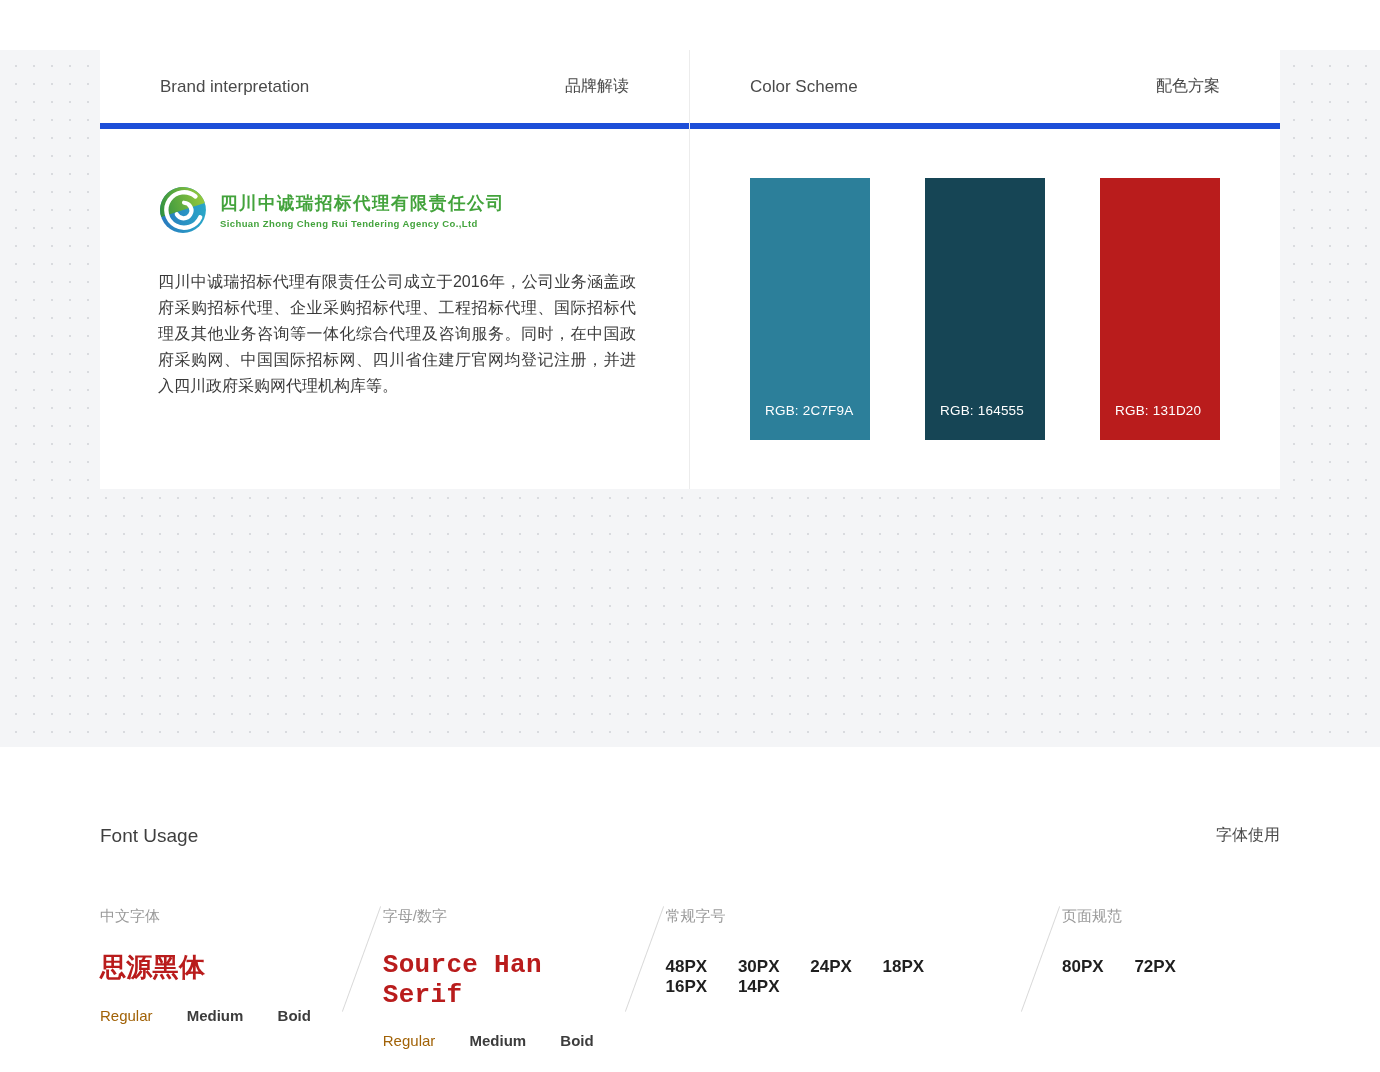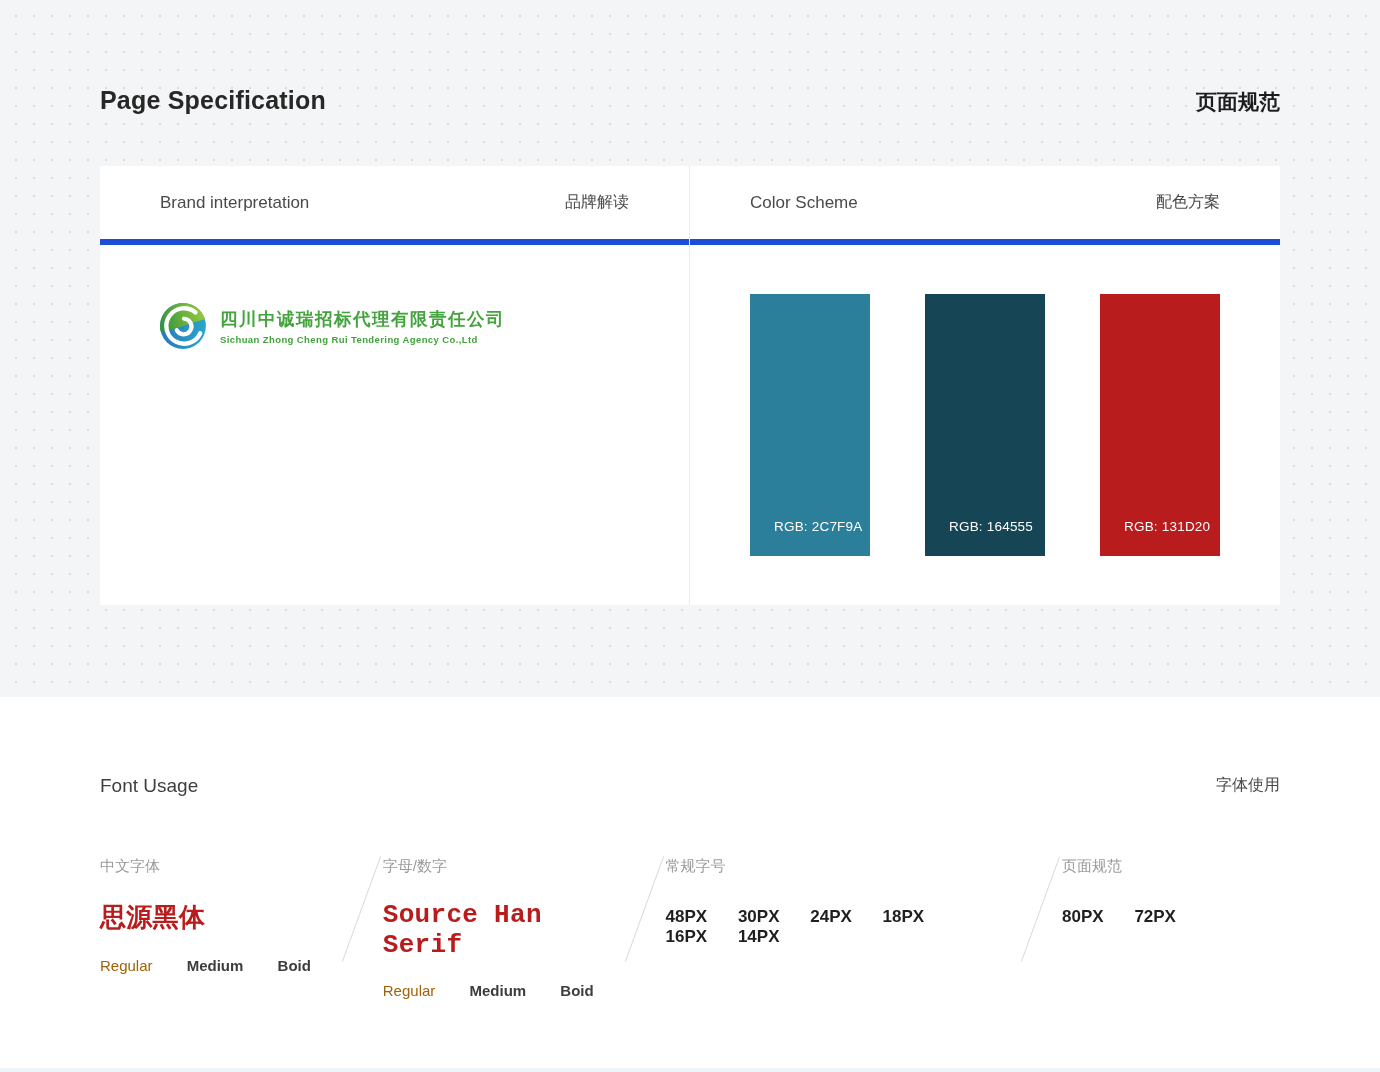--- a/index.html
+++ b/index.html
@@ -51,21 +51,21 @@
     font-size:16px; line-height:26px; color:#3a3a3a;
     text-align:justify;
   }
 
   
   .swatch-row { padding:49px 0 0 60px; display:flex; }
   .swatch {
     width:120px; height:262px; margin-right:55px; position:relative;
   }
   .swatch-label {
-    position:absolute; left:24px; bottom:22px;
+    position:absolute; left:15px; bottom:22px;
     color:#ffffff; font-size:13.5px; letter-spacing:.2px; white-space:nowrap;
   }
 
   
   .font-section { background:#fff; height:375px; position:relative; }
   .font-title-row {
     display:flex; justify-content:space-between; align-items:flex-start;
     padding:78px 100px 0 100px;
   }
   .font-title-en { font-size:19px; color:#3f3f3f; }
@@ -96,24 +96,20 @@
   .bottom-hairline {
     position:absolute; left:0; bottom:0; width:100%; height:4px;
     background:#eef5f8;
   }
 </style>
 </head>
 <body>
 
 <div class="dotted-section">
 
-  <div class="page-title-row">
-    <div class="page-title-en">Page Specification</div>
-    <div class="page-title-zh">页面规范</div>
-  </div>
 
   <div class="spec-card">
 
     <div class="card-half left">
       <div class="half-header">
         <span class="header-en">Brand interpretation</span>
         <span class="header-zh">品牌解读</span>
       </div>
       <div class="brand-body">
         <div class="logo-row">
@@ -133,20 +129,21 @@
               <path d="M2,24 A22,22 0 0 1 46,24 Z" fill="url(#gg)" transform="rotate(-18 24 24)"></path>
               <path d="M36,11 A17,17 0 1 0 40.5,31" fill="none" stroke="#ffffff" stroke-width="4.2" stroke-linecap="round"></path>
               <path d="M25,17 a7.5,7.5 0 1 1 -7,11" fill="none" stroke="#ffffff" stroke-width="4" stroke-linecap="round"></path>
             </svg>
           </span>
           <span class="logo-text">
             <div class="logo-zh">四川中诚瑞招标代理有限责任公司</div>
             <div class="logo-en">Sichuan Zhong Cheng Rui Tendering Agency  Co.,Ltd</div>
           </span>
         </div>
+        <p class="brand-desc">四川中诚瑞招标代理有限责任公司成立于2016年，公司业务涵盖政府采购招标代理、企业采购招标代理、工程招标代理、国际招标代理及其他业务咨询等一体化综合代理及咨询服务。同时，在中国政府采购网、中国国际招标网、四川省住建厅官网均登记注册，并进入四川政府采购网代理机构库等。</p>
       </div>
     </div>
 
     <div class="card-half right">
       <div class="half-header">
         <span class="header-en">Color Scheme</span>
         <span class="header-zh">配色方案</span>
       </div>
       <div class="swatch-row">
         <div class="swatch" style="background: rgb(44, 127, 154);">

